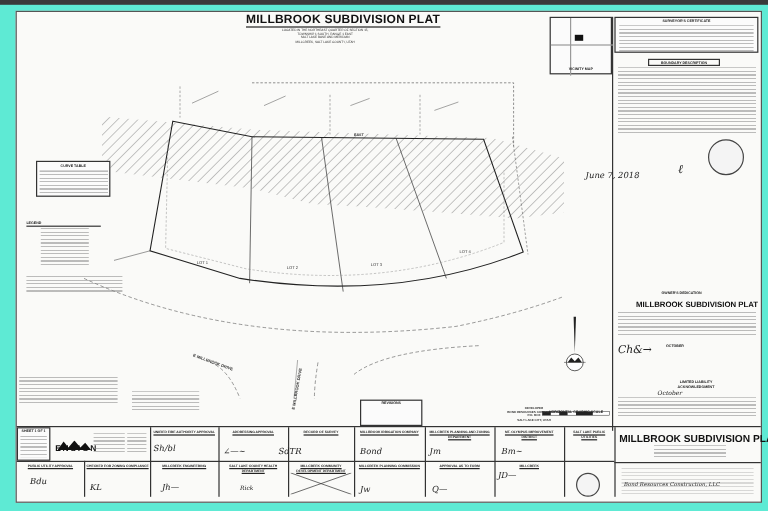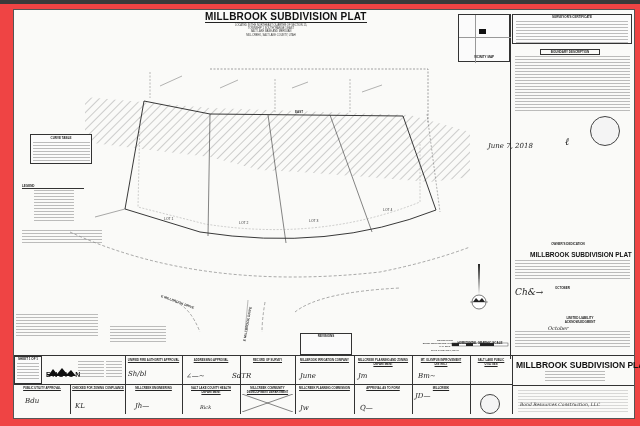--- a/index.html
+++ b/index.html
@@ -1,18 +1,18 @@
 <!DOCTYPE html>
 <html><head>
 <meta charset="utf-8">
 <style>
   * { box-sizing: border-box; margin: 0; padding: 0; }
   html, body { width: 640px; height: 426px; overflow: hidden; background: #3a3a3a; }
   body { font-family: "Liberation Sans", sans-serif; color: #111; position: relative; }
-  .sheet { position: absolute; left: 0; top: 4px; width: 640px; height: 422px; background: #ef4444; }
+  .sheet { position: absolute; left: 0; top: 4px; width: 640px; height: 422px; background: #5eead4; }
   .frame { position: absolute; left: 13px; top: 5px; width: 622px; height: 410px; border: 1px solid #555; background: #fafaf8; }
   .abs { position: absolute; }
   .title-main { position: absolute; left: 205px; top: 7px; font-size: 10px; font-weight: bold; letter-spacing: 0.2px; border-bottom: 1px solid #222; white-space: nowrap; }
   .subtitle { position: absolute; left: 228px; top: 20px; width: 86px; font-size: 2.6px; line-height: 3.2px; text-align: center; color: #333; }
   .tiny { font-size: 2.5px; line-height: 3.2px; color: #333; }
   .tinyb { font-size: 3px; font-weight: bold; color: #222; text-align: center; }
   .box { position: absolute; border: 1px solid #333; background: #fbfbfb; }
   .hline { position: absolute; height: 1px; background: #333; }
   .vline { position: absolute; width: 1px; background: #333; }
   .blur-text { background: repeating-linear-gradient(to bottom, #888 0 1px, transparent 1px 3px); opacity: 0.55; position: absolute; }
@@ -187,21 +187,21 @@
   <div class="cell-title" style="left:127px;top:382px;width:53px;">MILLCREEK ENGINEERING</div>
   <div class="cell-title" style="left:184px;top:382px;width:54px;">SALT LAKE COUNTY HEALTH DEPARTMENT</div>
   <div class="cell-title" style="left:242px;top:382px;width:51px;">MILLCREEK COMMUNITY DEVELOPMENT DEPARTMENT</div>
   <div class="cell-title" style="left:297px;top:382px;width:55px;">MILLCREEK PLANNING COMMISSION</div>
   <div class="cell-title" style="left:356px;top:382px;width:54px;">APPROVAL AS TO FORM</div>
   <div class="cell-title" style="left:414px;top:382px;width:54px;">MILLCREEK</div>
 
   <div class="sig" style="left:128px;top:366px;">Sh/bl</div>
   <div class="sig" style="left:186px;top:368px;">∠—~</div>
   <div class="sig" style="left:232px;top:368px;">SdTR</div>
-  <div class="sig" style="left:300px;top:368px;">June</div>
+  <div class="sig" style="left:300px;top:368px;">Bond</div>
   <div class="sig" style="left:358px;top:368px;">Jm</div>
   <div class="sig" style="left:418px;top:368px;">Bm~</div>
   <div class="sig" style="left:25px;top:393px;">Bdu</div>
   <div class="sig" style="left:75px;top:398px;">KL</div>
   <div class="sig" style="left:135px;top:398px;">Jh—</div>
   <div class="sig" style="left:200px;top:400px;font-size:5px;">Rick</div>
   <div class="sig" style="left:300px;top:400px;">Jw</div>
   <div class="sig" style="left:360px;top:400px;">Q—</div>
   <div class="sig" style="left:415px;top:388px;text-align:center;">JD—</div>
   <svg class="abs" style="left:242px;top:390px;" width="51" height="18">

